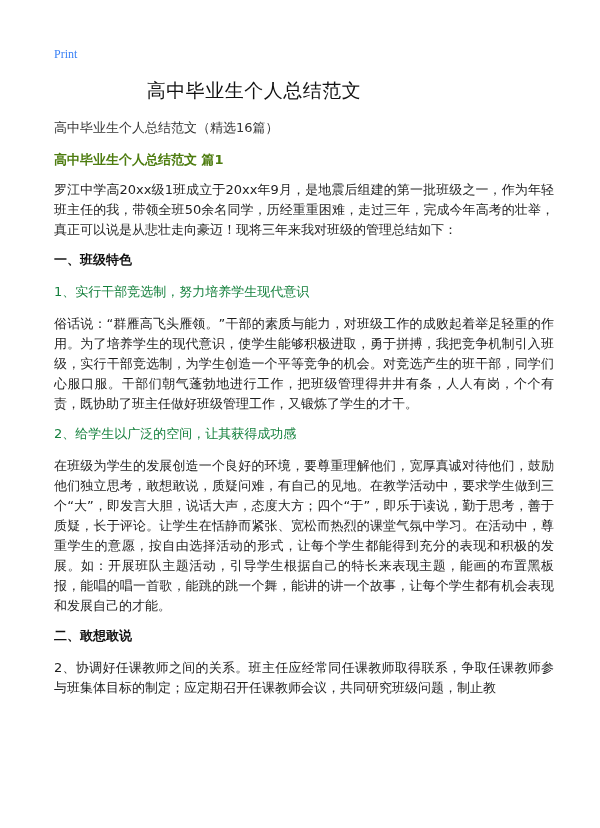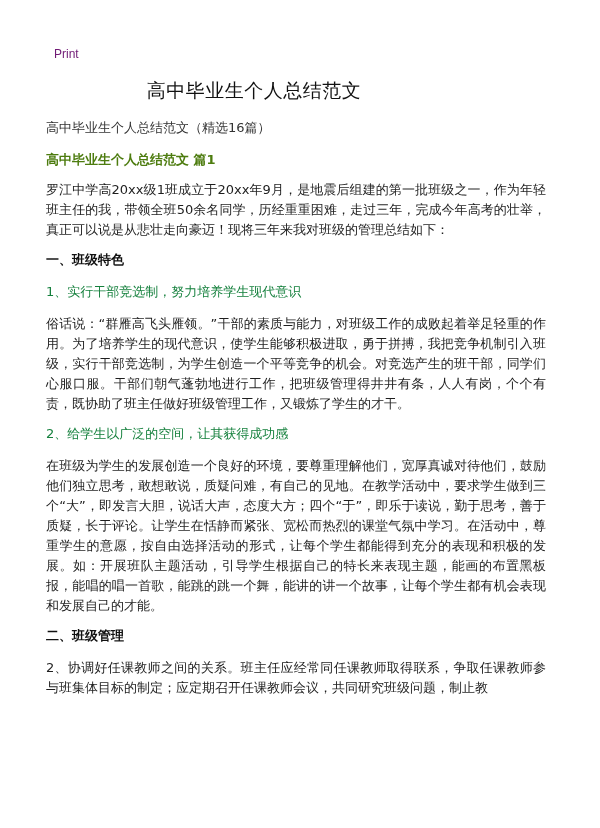--- a/index.html
+++ b/index.html
@@ -19,41 +19,41 @@
       position: absolute;
       left: 0;
       top: 0;
       width: 600px;
       height: 828px;
     }
     .print-link {
       position: absolute;
       left: 54px;
       top: 47px;
-      font-family: Liberation Sans, sans-serif;
+      font-family: Liberation Serif, serif;
       font-size: 12px;
-      color: #701a75;
+      color: #3b82f6;
       text-decoration: none;
       cursor: pointer;
     }
     .doc-title {
       position: absolute;
       left: 0;
       width: 508px;
       top: 78px;
       text-align: center;
       font-size: 19px;
       font-weight: normal;
       margin: 0;
       color: #111;
       letter-spacing: 0.5px;
     }
     .content {
       position: absolute;
-      left: 46px;
+      left: 54px;
       top: 118px;
       width: 500px;
       font-size: 13px;
       line-height: 20px;
     }
     .subtitle {
       margin: 0 0 12px 0;
       font-size: 13px;
       color: #333;
     }
@@ -96,18 +96,18 @@
     <p class="para">罗江中学高20xx级1班成立于20xx年9月，是地震后组建的第一批班级之一，作为年轻班主任的我，带领全班50余名同学，历经重重困难，走过三年，完成今年高考的壮举，真正可以说是从悲壮走向豪迈！现将三年来我对班级的管理总结如下：</p>
 
     <p class="section-heading">一、班级特色</p>
 
     <p class="sub-heading">1、实行干部竞选制，努力培养学生现代意识</p>
     <p class="para">俗话说：“群雁高飞头雁领。”干部的素质与能力，对班级工作的成败起着举足轻重的作用。为了培养学生的现代意识，使学生能够积极进取，勇于拼搏，我把竞争机制引入班级，实行干部竞选制，为学生创造一个平等竞争的机会。对竞选产生的班干部，同学们心服口服。干部们朝气蓬勃地进行工作，把班级管理得井井有条，人人有岗，个个有责，既协助了班主任做好班级管理工作，又锻炼了学生的才干。</p>
 
     <p class="sub-heading">2、给学生以广泛的空间，让其获得成功感</p>
     <p class="para">在班级为学生的发展创造一个良好的环境，要尊重理解他们，宽厚真诚对待他们，鼓励他们独立思考，敢想敢说，质疑问难，有自己的见地。在教学活动中，要求学生做到三个“大”，即发言大胆，说话大声，态度大方；四个“于”，即乐于读说，勤于思考，善于质疑，长于评论。让学生在恬静而紧张、宽松而热烈的课堂气氛中学习。在活动中，尊重学生的意愿，按自由选择活动的形式，让每个学生都能得到充分的表现和积极的发展。如：开展班队主题活动，引导学生根据自己的特长来表现主题，能画的布置黑板报，能唱的唱一首歌，能跳的跳一个舞，能讲的讲一个故事，让每个学生都有机会表现和发展自己的才能。</p>
 
-    <p class="section-heading">二、班级管理</p>
+    <p class="section-heading">二、敢想敢说</p>
 
     <p class="para">2、协调好任课教师之间的关系。班主任应经常同任课教师取得联系，争取任课教师参与班集体目标的制定；应定期召开任课教师会议，共同研究班级问题，制止教</p>
   </div>
 
 </div>
 
 </body></html>

